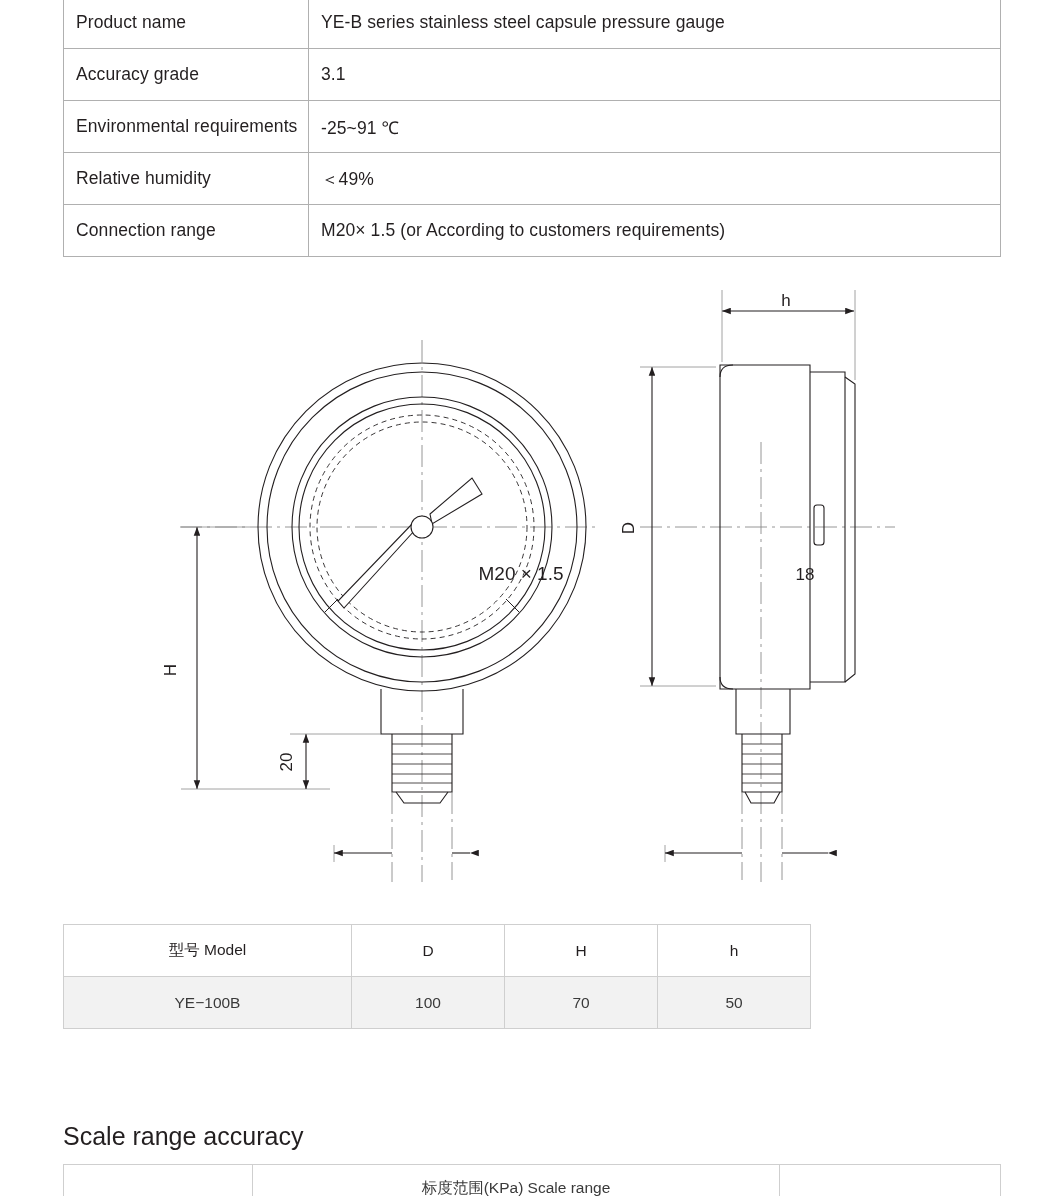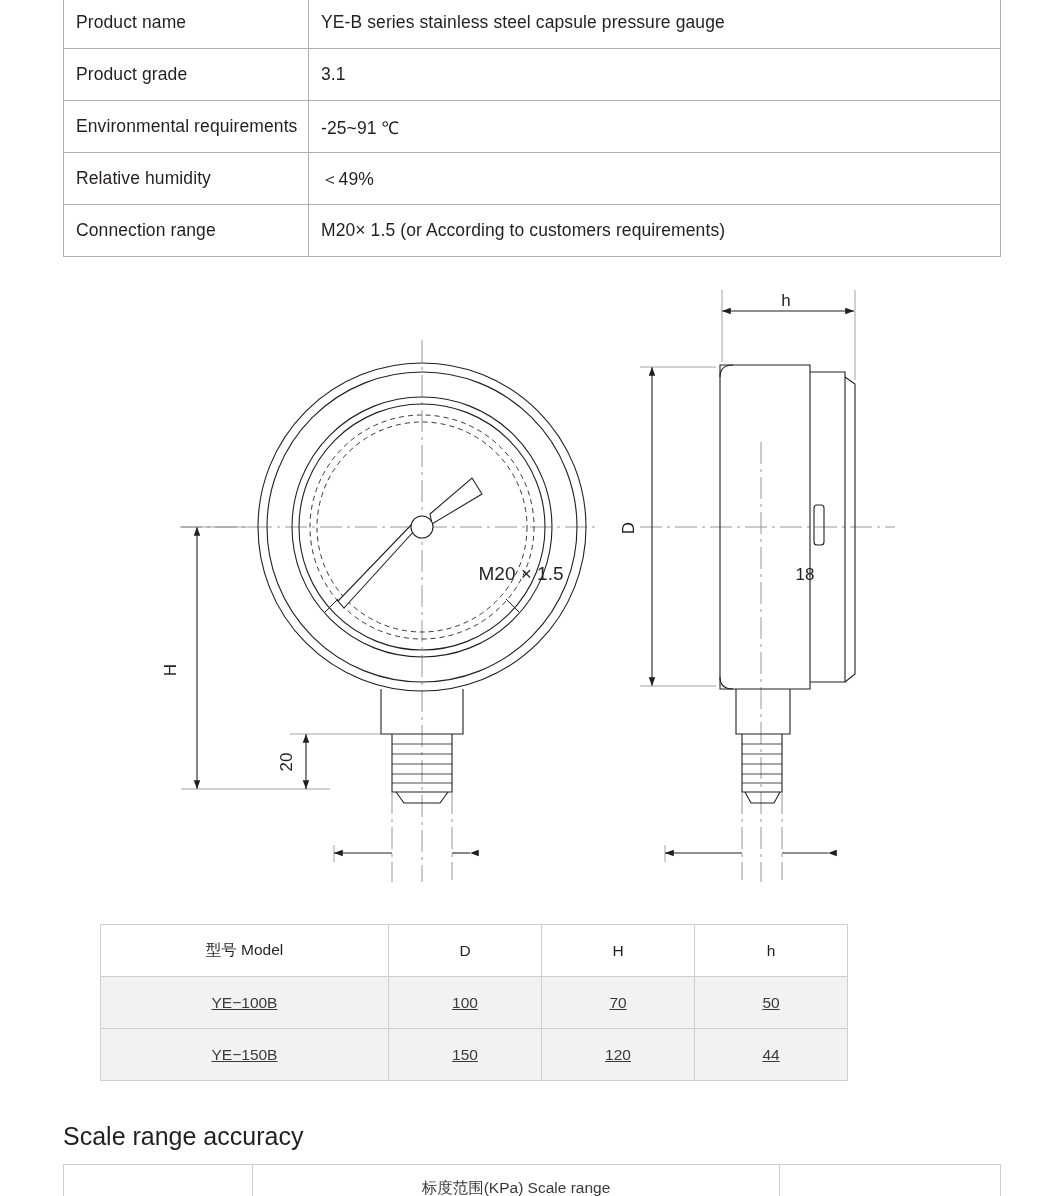--- a/index.html
+++ b/index.html
@@ -49,37 +49,35 @@
   }
 
   
   .model-table {
     position: absolute;
     left: 63px;
     top: 924px;
     width: 748px;
     border-collapse: collapse;
     table-layout: fixed;
-    margin-left: 37px;
   }
   .model-table td {
     border: 1px solid #cfcfcf;
     height: 49px;
     text-align: center;
     vertical-align: middle;
     font-size: 15.5px;
     color: #3a3a3a;
   }
   .model-table tr.head td {
     background: #ffffff;
     color: #231f20;
   }
   .model-table tr.row td {
     background: #f2f2f2;
-    text-decoration: underline;
   }
   .model-table td.col-model { width: 285px; }
 
   
   .scale-heading {
     position: absolute;
     left: 63px;
     top: 1122px;
     font-size: 25px;
     color: #231f20;
@@ -106,21 +104,21 @@
 </head>
 <body>
 
 <table class="spec-table">
   <tbody>
     <tr>
       <td class="label">Product name</td>
       <td>YE-B series stainless steel capsule pressure gauge</td>
     </tr>
     <tr>
-      <td class="label">Product grade</td>
+      <td class="label">Accuracy grade</td>
       <td>3.1</td>
     </tr>
     <tr>
       <td class="label">Environmental requirements</td>
       <td>-25~91 ℃</td>
     </tr>
     <tr>
       <td class="label">Relative humidity</td>
       <td>＜49%</td>
     </tr>
@@ -249,26 +247,20 @@
       <td>D</td>
       <td>H</td>
       <td>h</td>
     </tr>
     <tr class="row">
       <td class="col-model">YE−100B</td>
       <td>100</td>
       <td>70</td>
       <td>50</td>
     </tr>
-    <tr class="row">
-      <td class="col-model">YE−150B</td>
-      <td>150</td>
-      <td>120</td>
-      <td>44</td>
-    </tr>
   </tbody>
 </table>
 
 <div class="scale-heading">Scale range accuracy</div>
 
 <table class="scale-table">
   <tbody>
     <tr>
       <td class="first"></td>
       <td>标度范围(KPa) Scale range</td>

